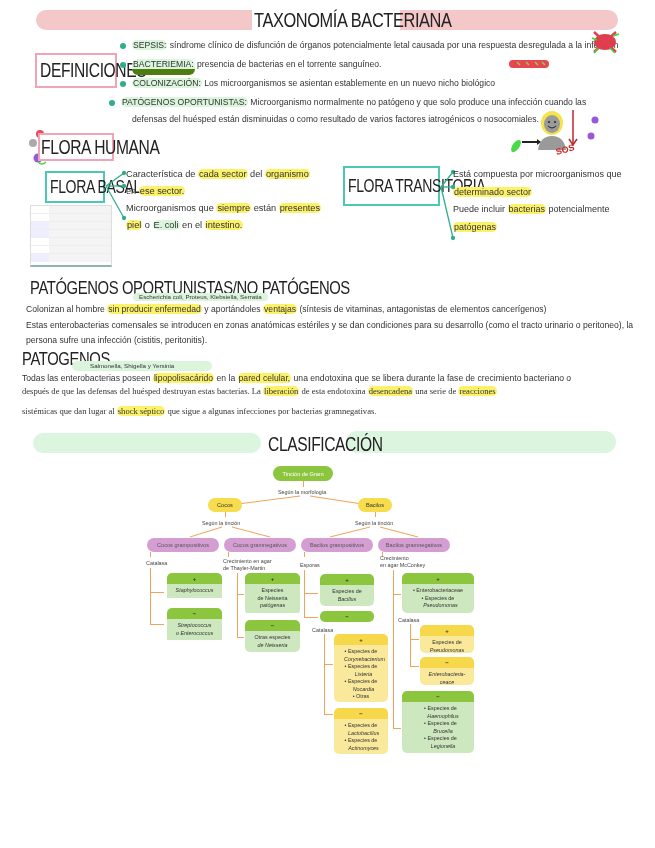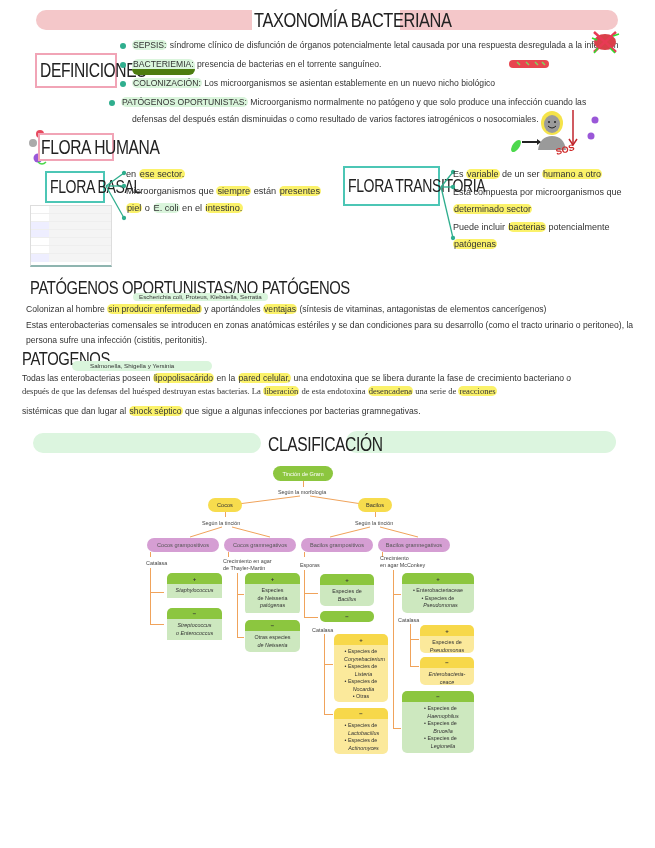--- a/index.html
+++ b/index.html
@@ -41,21 +41,21 @@
 </div>
 <div class="abs txt" style="left:120px;top:57px;">
   <span class="bul"></span><span class="hlg" style="border-bottom:6px solid #4d7c0f">BACTERIEMIA:</span><span> presencia de bacterias en el torrente sanguíneo.</span>
 </div>
 <div class="abs txt" style="left:120px;top:76px;">
   <span class="bul"></span><span class="hlg">COLONIZACIÓN:</span><span> Los microorganismos se asientan establemente en un nuevo nicho biológico</span>
 </div>
 <div class="abs txt" style="left:109px;top:95px;">
   <span class="bul"></span><span class="hlg">PATÓGENOS OPORTUNISTAS:</span><span> Microorganismo normalmente no patógeno y que solo produce una infección cuando las</span>
 </div>
-<div class="abs txt" style="left:132px;top:112px;">defensas del después están disminuidas o como resultado de varios factores iatrogénicos o nosocomiales.</div>
+<div class="abs txt" style="left:132px;top:112px;">defensas del huésped están disminuidas o como resultado de varios factores iatrogénicos o nosocomiales.</div>
 
 <svg class="abs" style="left:588px;top:28px" width="34" height="28" viewBox="0 0 34 28">
   <ellipse cx="17" cy="14" rx="11" ry="8" fill="#d9404a"></ellipse>
   <line x1="6" y1="4" x2="28" y2="24" stroke="#e83a55" stroke-width="2.5"></line>
   <line x1="28" y1="4" x2="6" y2="24" stroke="#e83a55" stroke-width="2.5"></line>
   <g stroke="#2fdc2f" stroke-width="1.5">
       <line x1="4" y1="10" x2="9" y2="12"></line>
       <line x1="25" y1="8" x2="31" y2="6"></line>
       <line x1="22" y1="20" x2="27" y2="25"></line>
       <line x1="10" y1="20" x2="6" y2="25"></line>
@@ -103,20 +103,21 @@
   <g stroke="#2fae8e" stroke-width="1.3" fill="#2fae8e">
     <line x1="1" y1="20" x2="19" y2="7"></line>
       <circle cx="19" cy="7" r="1.5"></circle>
     <line x1="1" y1="20" x2="19" y2="20"></line>
       <circle cx="19" cy="20" r="1.5"></circle>
     <line x1="1" y1="20" x2="19" y2="52"></line>
       <circle cx="19" cy="52" r="1.5"></circle>
   </g>
 </svg>
 <div class="abs" style="left:126px;top:166px;font-size:9.2px;line-height:17px;color:#333;white-space:nowrap;">
+  <div><span>Característica de </span><span class="hl">cada sector</span><span> del </span><span class="hl">organismo</span></div>
   <div><span>en </span><span class="hl">ese sector.</span></div>
   <div><span>Microorganismos que </span><span class="hl">siempre</span><span> están </span><span class="hl">presentes</span></div>
   <div><span class="hl">piel</span><span> o </span><span class="hlg">E. coli</span><span> en el </span><span class="hl">intestino.</span></div>
 </div>
 
 <div class="abs" style="left:30px;top:205px;width:82px;height:62px;background:#fff;border:1px solid #ddd;border-bottom:2px solid #8fb5b0;">
   <div style="height:8px;border-bottom:1px solid #eee;background:linear-gradient(90deg,#fff 22%,#f4f4f4 22%)"></div>
   <div style="height:8px;border-bottom:1px solid #eee;background:linear-gradient(90deg,#fff 22%,#f4f4f4 22%)"></div>
   <div style="height:8px;border-bottom:1px solid #eee;background:linear-gradient(90deg,#eef 22%,#f4f4f4 22%)"></div>
   <div style="height:8px;border-bottom:1px solid #eee;background:linear-gradient(90deg,#eef 22%,#f4f4f4 22%)"></div>
@@ -131,21 +132,20 @@
   <g stroke="#2fae8e" stroke-width="1.3" fill="#2fae8e">
     <line x1="1" y1="21" x2="13" y2="6"></line>
       <circle cx="13" cy="6" r="1.5"></circle>
     <line x1="1" y1="21" x2="13" y2="21"></line>
       <circle cx="13" cy="21" r="1.5"></circle>
     <line x1="1" y1="21" x2="13" y2="72"></line>
       <circle cx="13" cy="72" r="1.5"></circle>
   </g>
 </svg>
 <div class="abs" style="left:453px;top:166px;font-size:9px;line-height:17.5px;color:#333;white-space:nowrap;">
-  <div><span>Es </span><span class="hl">variable</span><span> de un ser </span><span class="hl">humano a otro</span></div>
   <div><span>Está compuesta por microorganismos que</span></div>
   <div><span class="hl">determinado sector</span></div>
   <div><span>Puede incluir </span><span class="hl">bacterias</span><span> potencialmente</span></div>
   <div><span class="hl">patógenas</span></div>
 </div>
 
 <div class="abs title-font" style="left:30px;top:277px;font-size:19px;line-height:22px;">PATÓGENOS OPORTUNISTAS/NO PATÓGENOS</div>
 <div class="abs hlg" style="left:133px;top:293px;font-size:6.2px;line-height:8px;padding:0 6px;white-space:nowrap;">Escherichia coli, Proteus, Klebsiella, Serratia</div>
 <div class="abs txt" style="left:26px;top:302px;">
   <span>Colonizan al hombre </span><span class="hl">sin producir enfermedad</span><span> y aportándoles </span><span class="hl">ventajas</span><span> (síntesis de vitaminas, antagonistas de elementos cancerígenos)</span>
@@ -154,21 +154,21 @@
 <div class="abs txt" style="left:26px;top:333px;">persona sufre una infección (cistitis, peritonitis).</div>
 
 <div class="abs title-font" style="left:22px;top:348px;font-size:19px;line-height:22px;">PATOGENOS</div>
 <div class="abs hlg" style="left:72px;top:361px;width:140px;font-size:6.2px;line-height:10px;padding:0 18px;white-space:nowrap;">Salmonella, Shigella y Yersinia</div>
 <div class="abs txt" style="left:22px;top:371px;">
   <span>Todas las enterobacterias poseen </span><span class="hl">lipopolisacárido</span><span> en la </span><span class="hl">pared celular,</span><span> una endotoxina que se libera durante la fase de crecimiento bacteriano o</span>
 </div>
 <div class="abs txt" style="left:22px;top:384px;font-family:Liberation Serif, serif;">
   <span>después de que las defensas del huésped destruyan estas bacterias. La </span><span class="hl">liberación</span><span> de esta endotoxina </span><span class="hl">desencadena</span><span> una serie de </span><span class="hl">reacciones</span>
 </div>
-<div class="abs txt" style="left:22px;top:404px;">
+<div class="abs txt" style="left:22px;top:404px;font-family:Liberation Serif, serif;">
   <span>sistémicas que dan lugar al </span><span class="hl">shock séptico</span><span> que sigue a algunas infecciones por bacterias gramnegativas.</span>
 </div>
 
 <div class="abs" style="left:33px;top:433px;width:228px;height:20px;background:#dcf5df;border-radius:10px;"></div>
 <div class="abs" style="left:346px;top:431px;width:270px;height:22px;background:#dcf5df;border-radius:11px;"></div>
 <div class="abs title-font" style="left:268px;top:432px;font-size:20px;line-height:24px;">CLASIFICACIÓN</div>
 
 <div class="node g" style="left:273px;top:466px;width:60px;height:15px;">Tinción de Gram</div>
 <div class="ln" style="left:303px;top:481px;width:1px;height:6px"></div>
 <div class="lbl" style="left:278px;top:489px;">Según la morfología</div>

